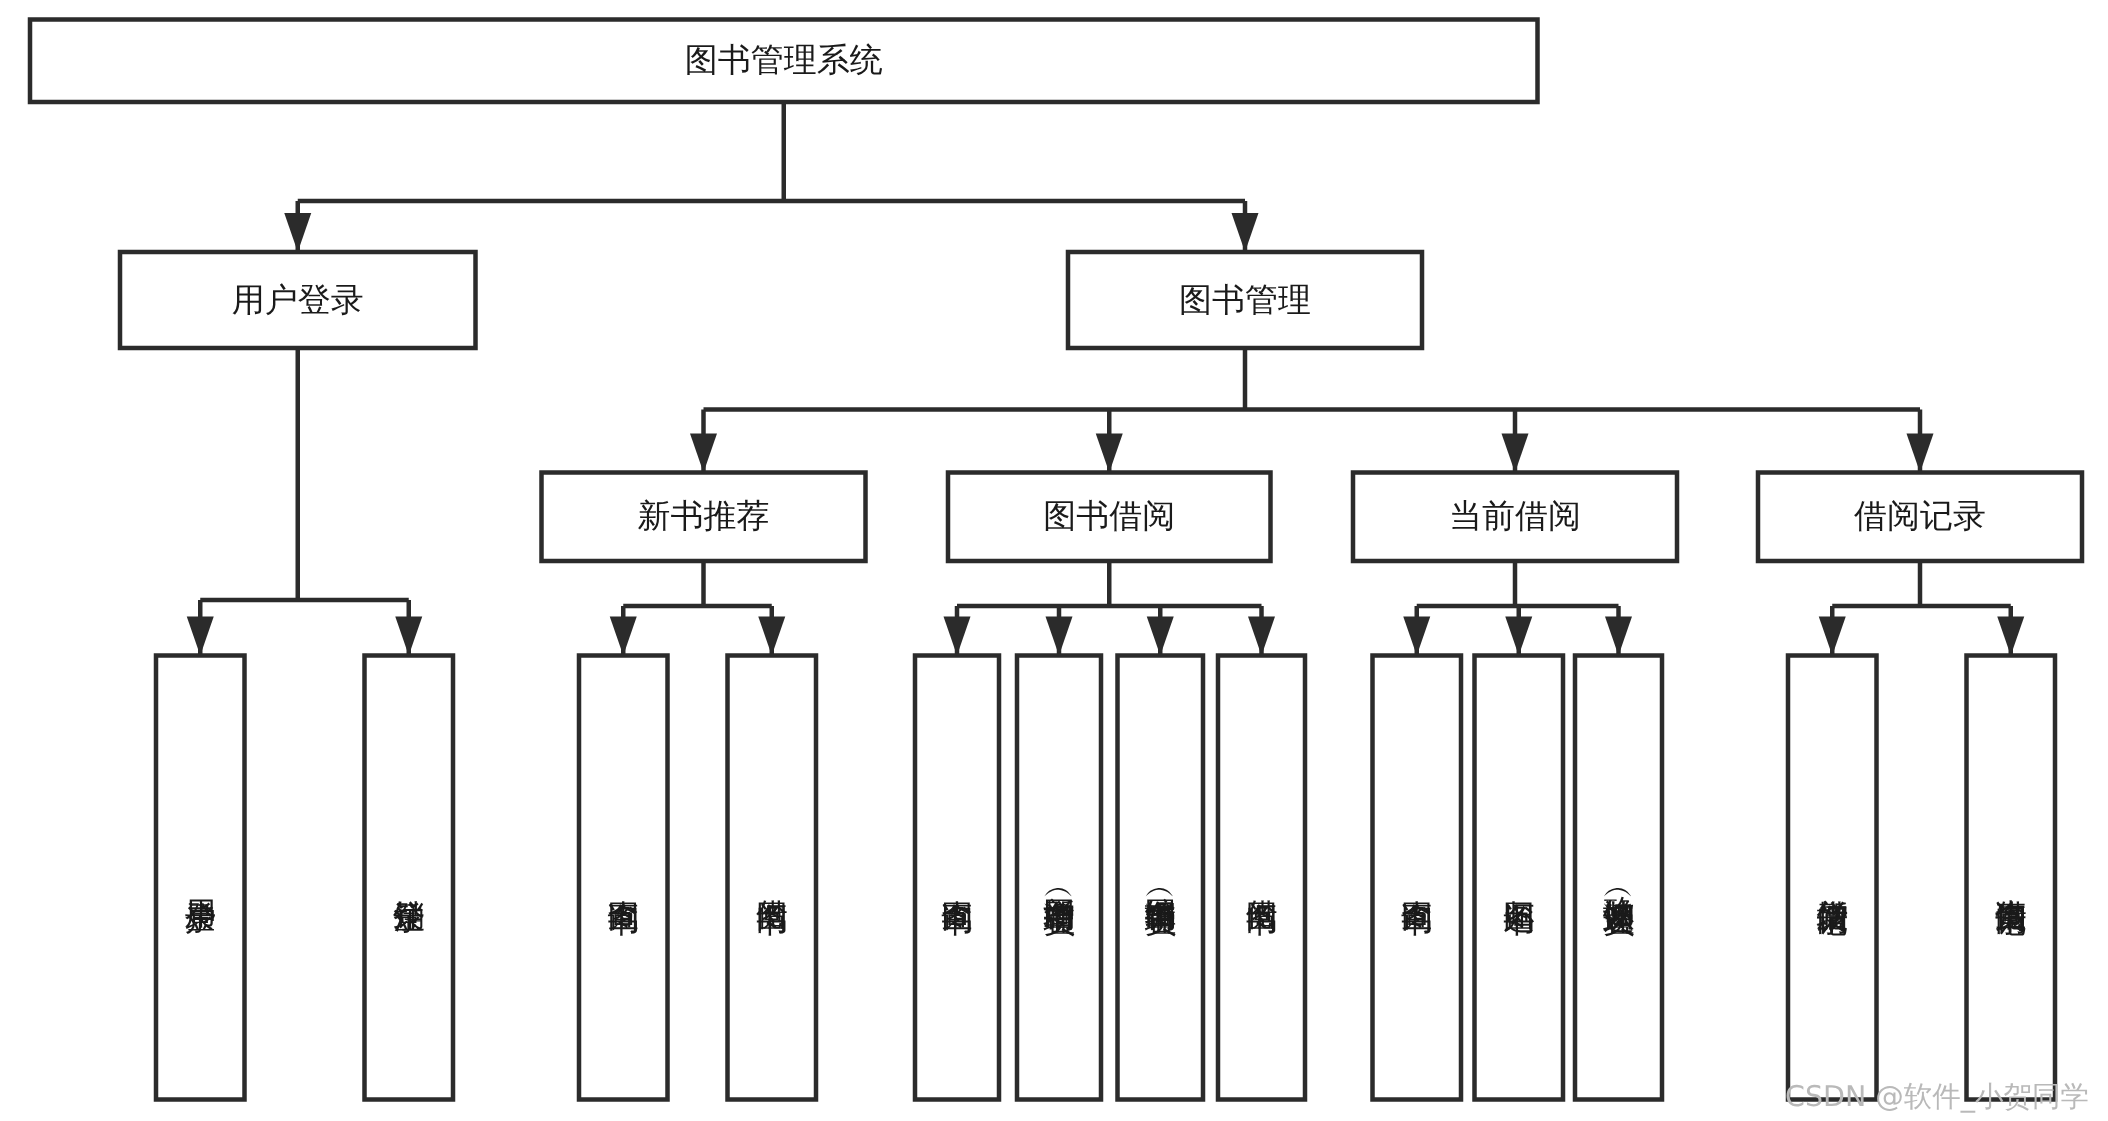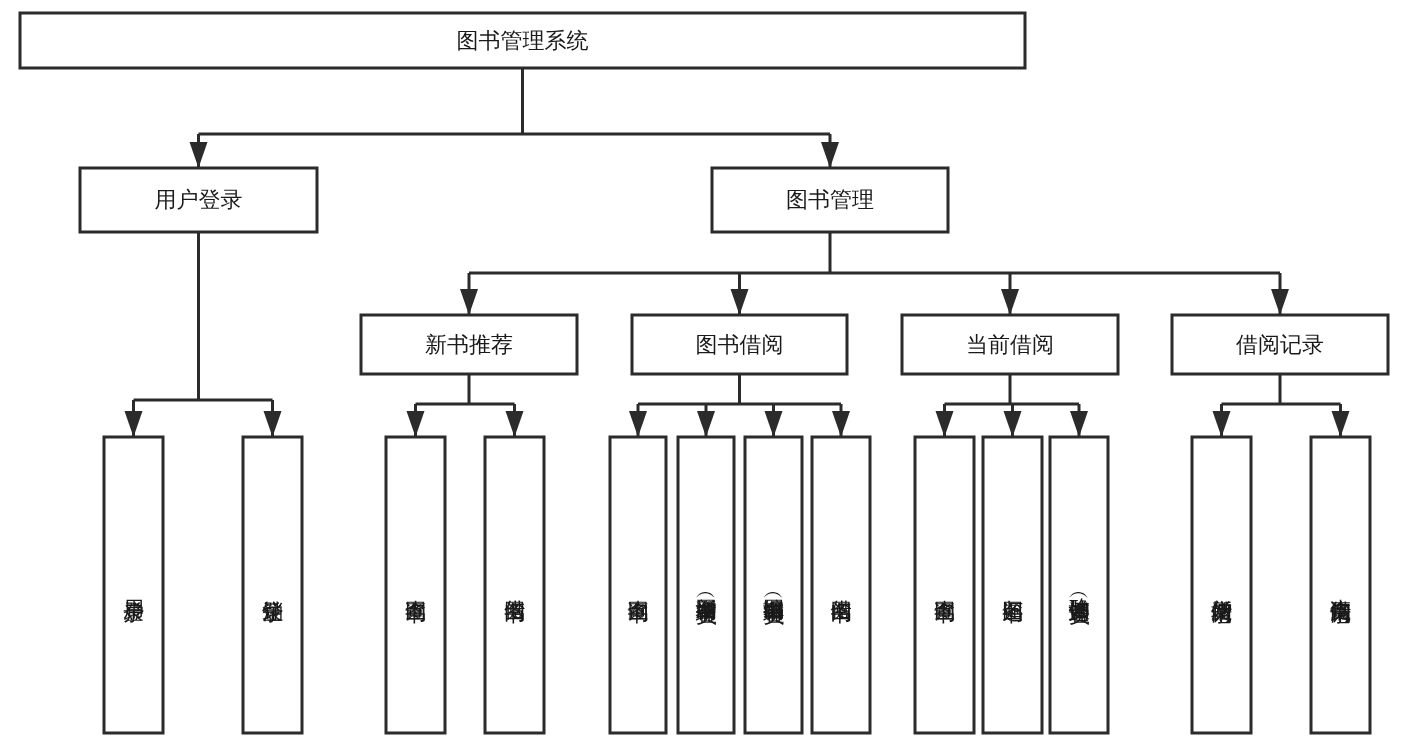--- a/index.html
+++ b/index.html
@@ -175,14 +175,15 @@
       <div class="leaf-label" style="left: 678px; top: 437px; width: 56px; height: 296px;">新增图书（管理员）</div>
       <div class="leaf-label" style="left: 745px; top: 437px; width: 57px; height: 296px;">编辑图书（管理员）</div>
       <div class="leaf-label" style="left: 812px; top: 437px; width: 58px; height: 296px;">借阅图书</div>
       <div class="leaf-label" style="left: 915px; top: 437px; width: 59px; height: 296px;">查询图书</div>
       <div class="leaf-label" style="left: 983px; top: 437px; width: 59px; height: 296px;">归还图书</div>
       <div class="leaf-label" style="left: 1050px; top: 437px; width: 58px; height: 296px;">确认归还（管理员）</div>
       <div class="leaf-label" style="left: 1192px; top: 437px; width: 59px; height: 296px;">新增借阅记录</div>
       <div class="leaf-label" style="left: 1311px; top: 437px; width: 59px; height: 296px;">查询借阅记录</div>
     </div>
 
+  <div class="watermark" style="left: 1190px; top: 718px;">CSDN @软件_小贺同学</div>
 
 </div>
 
 </body></html>

